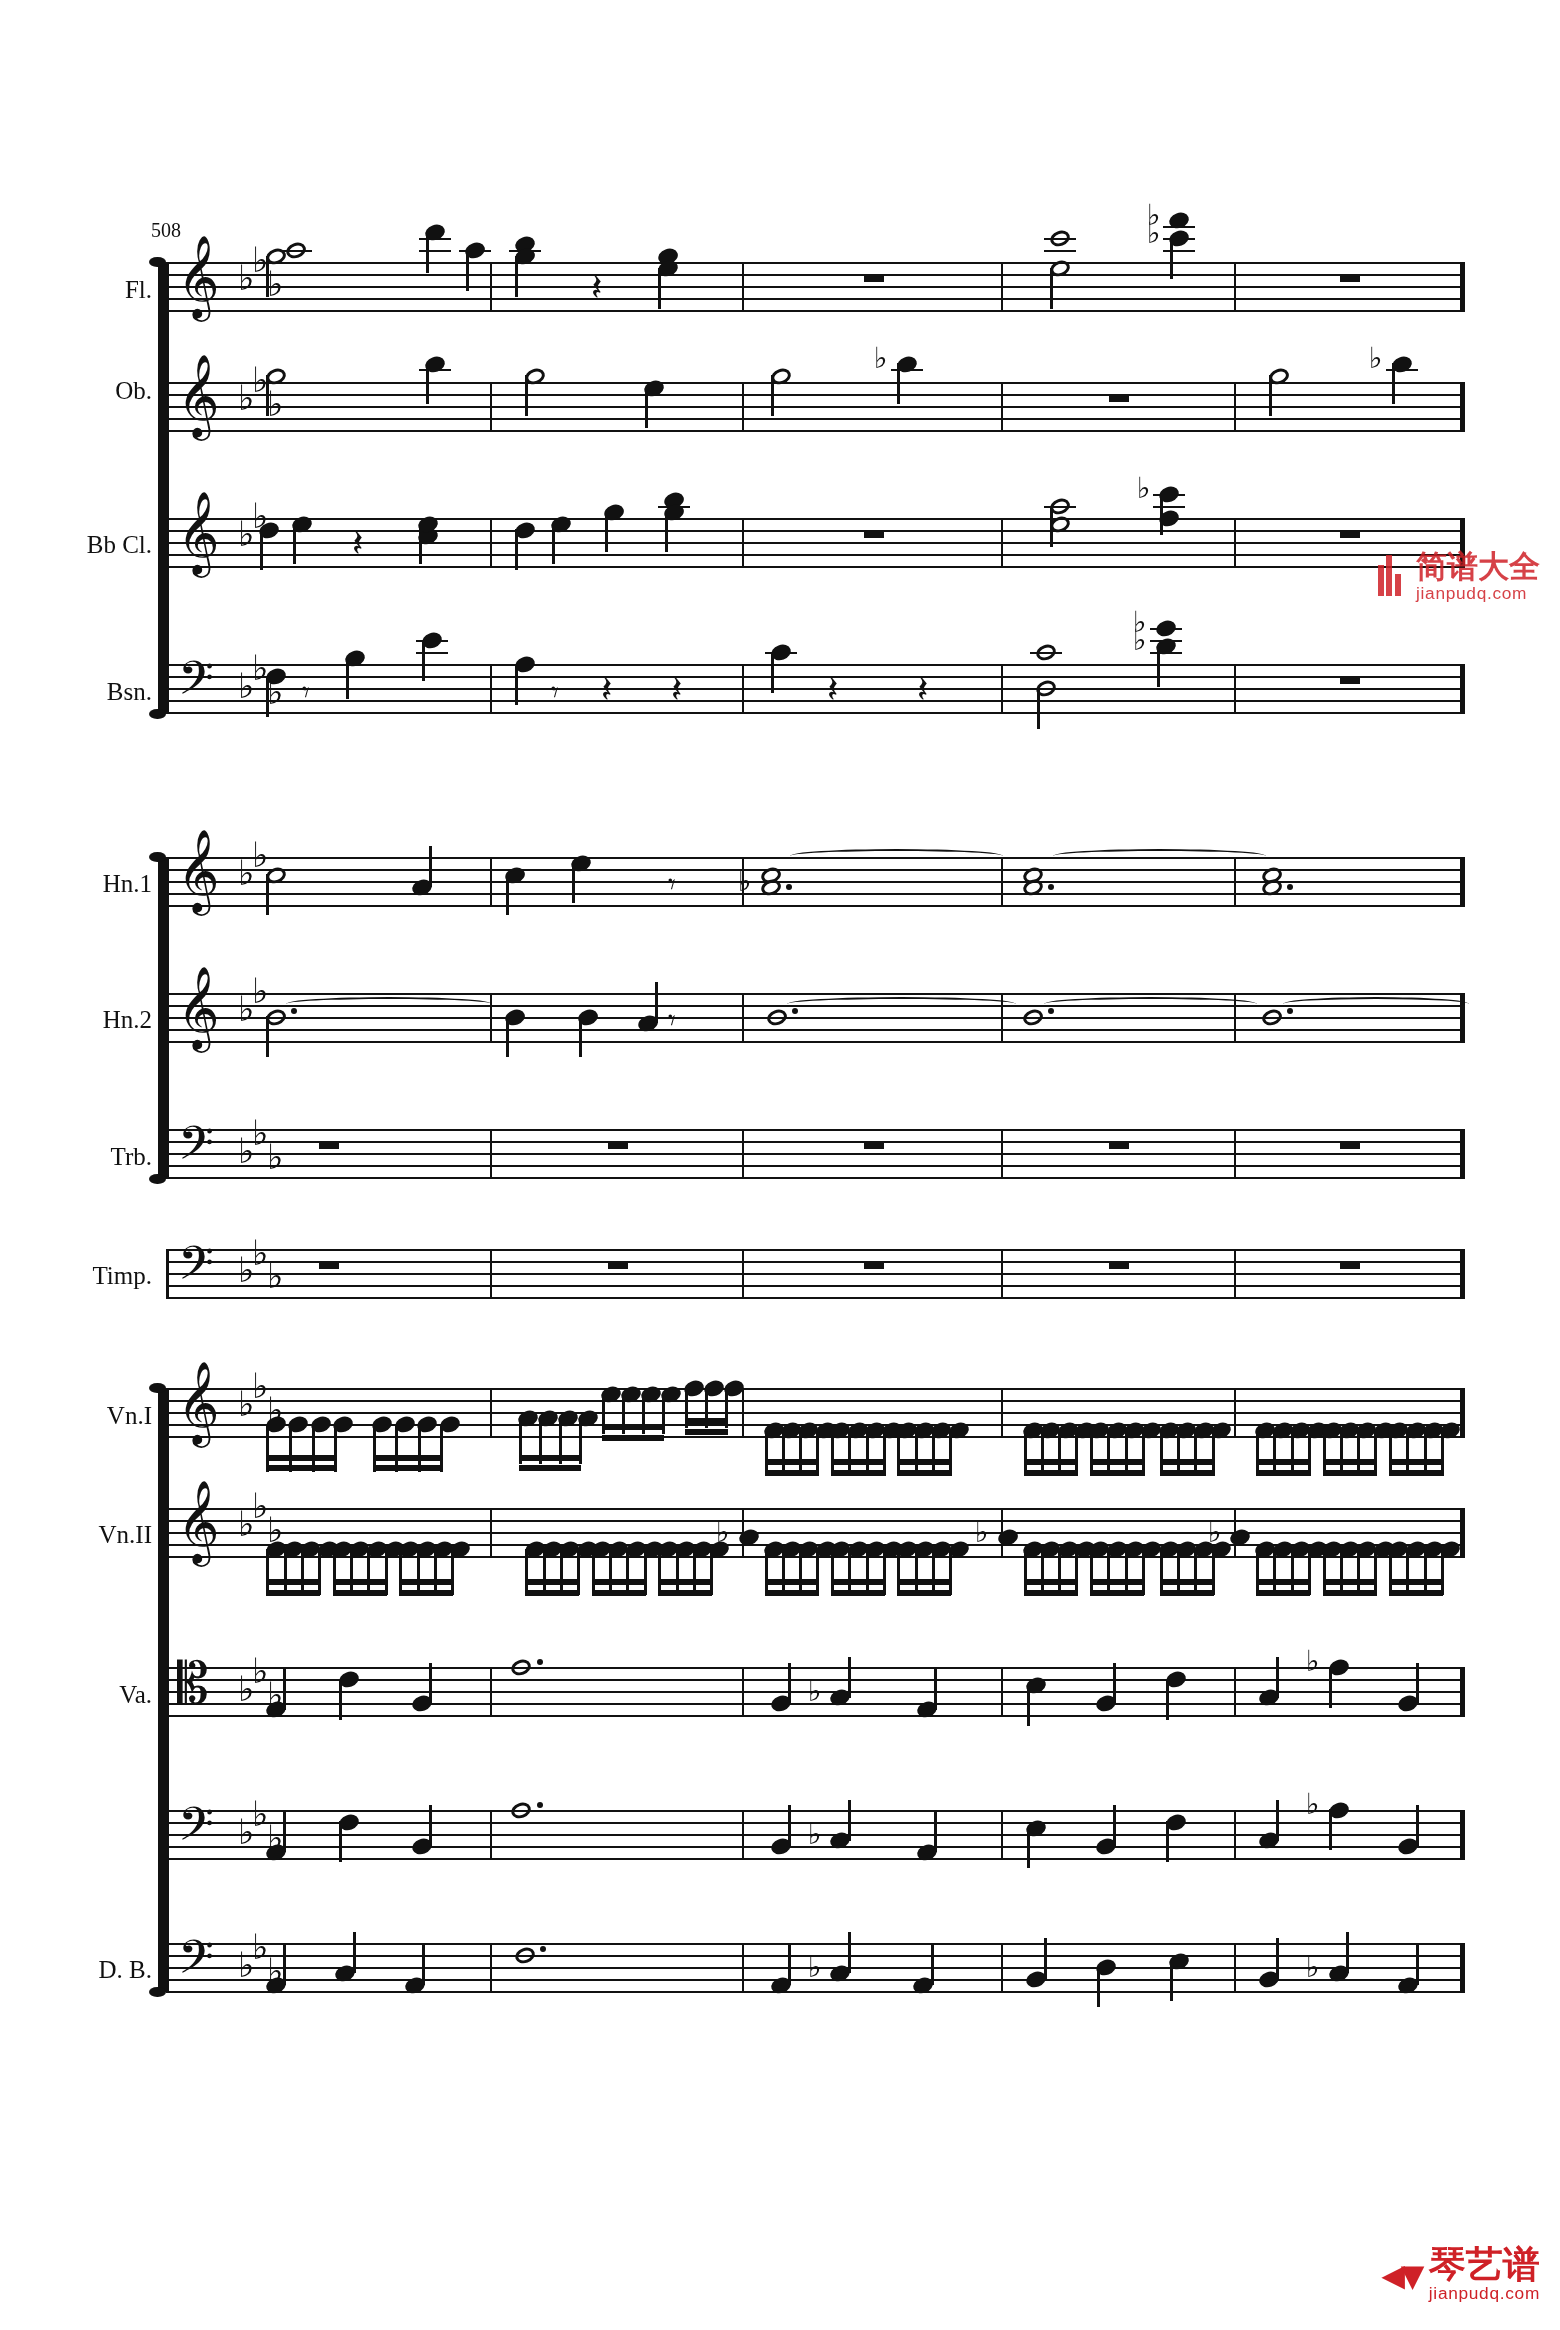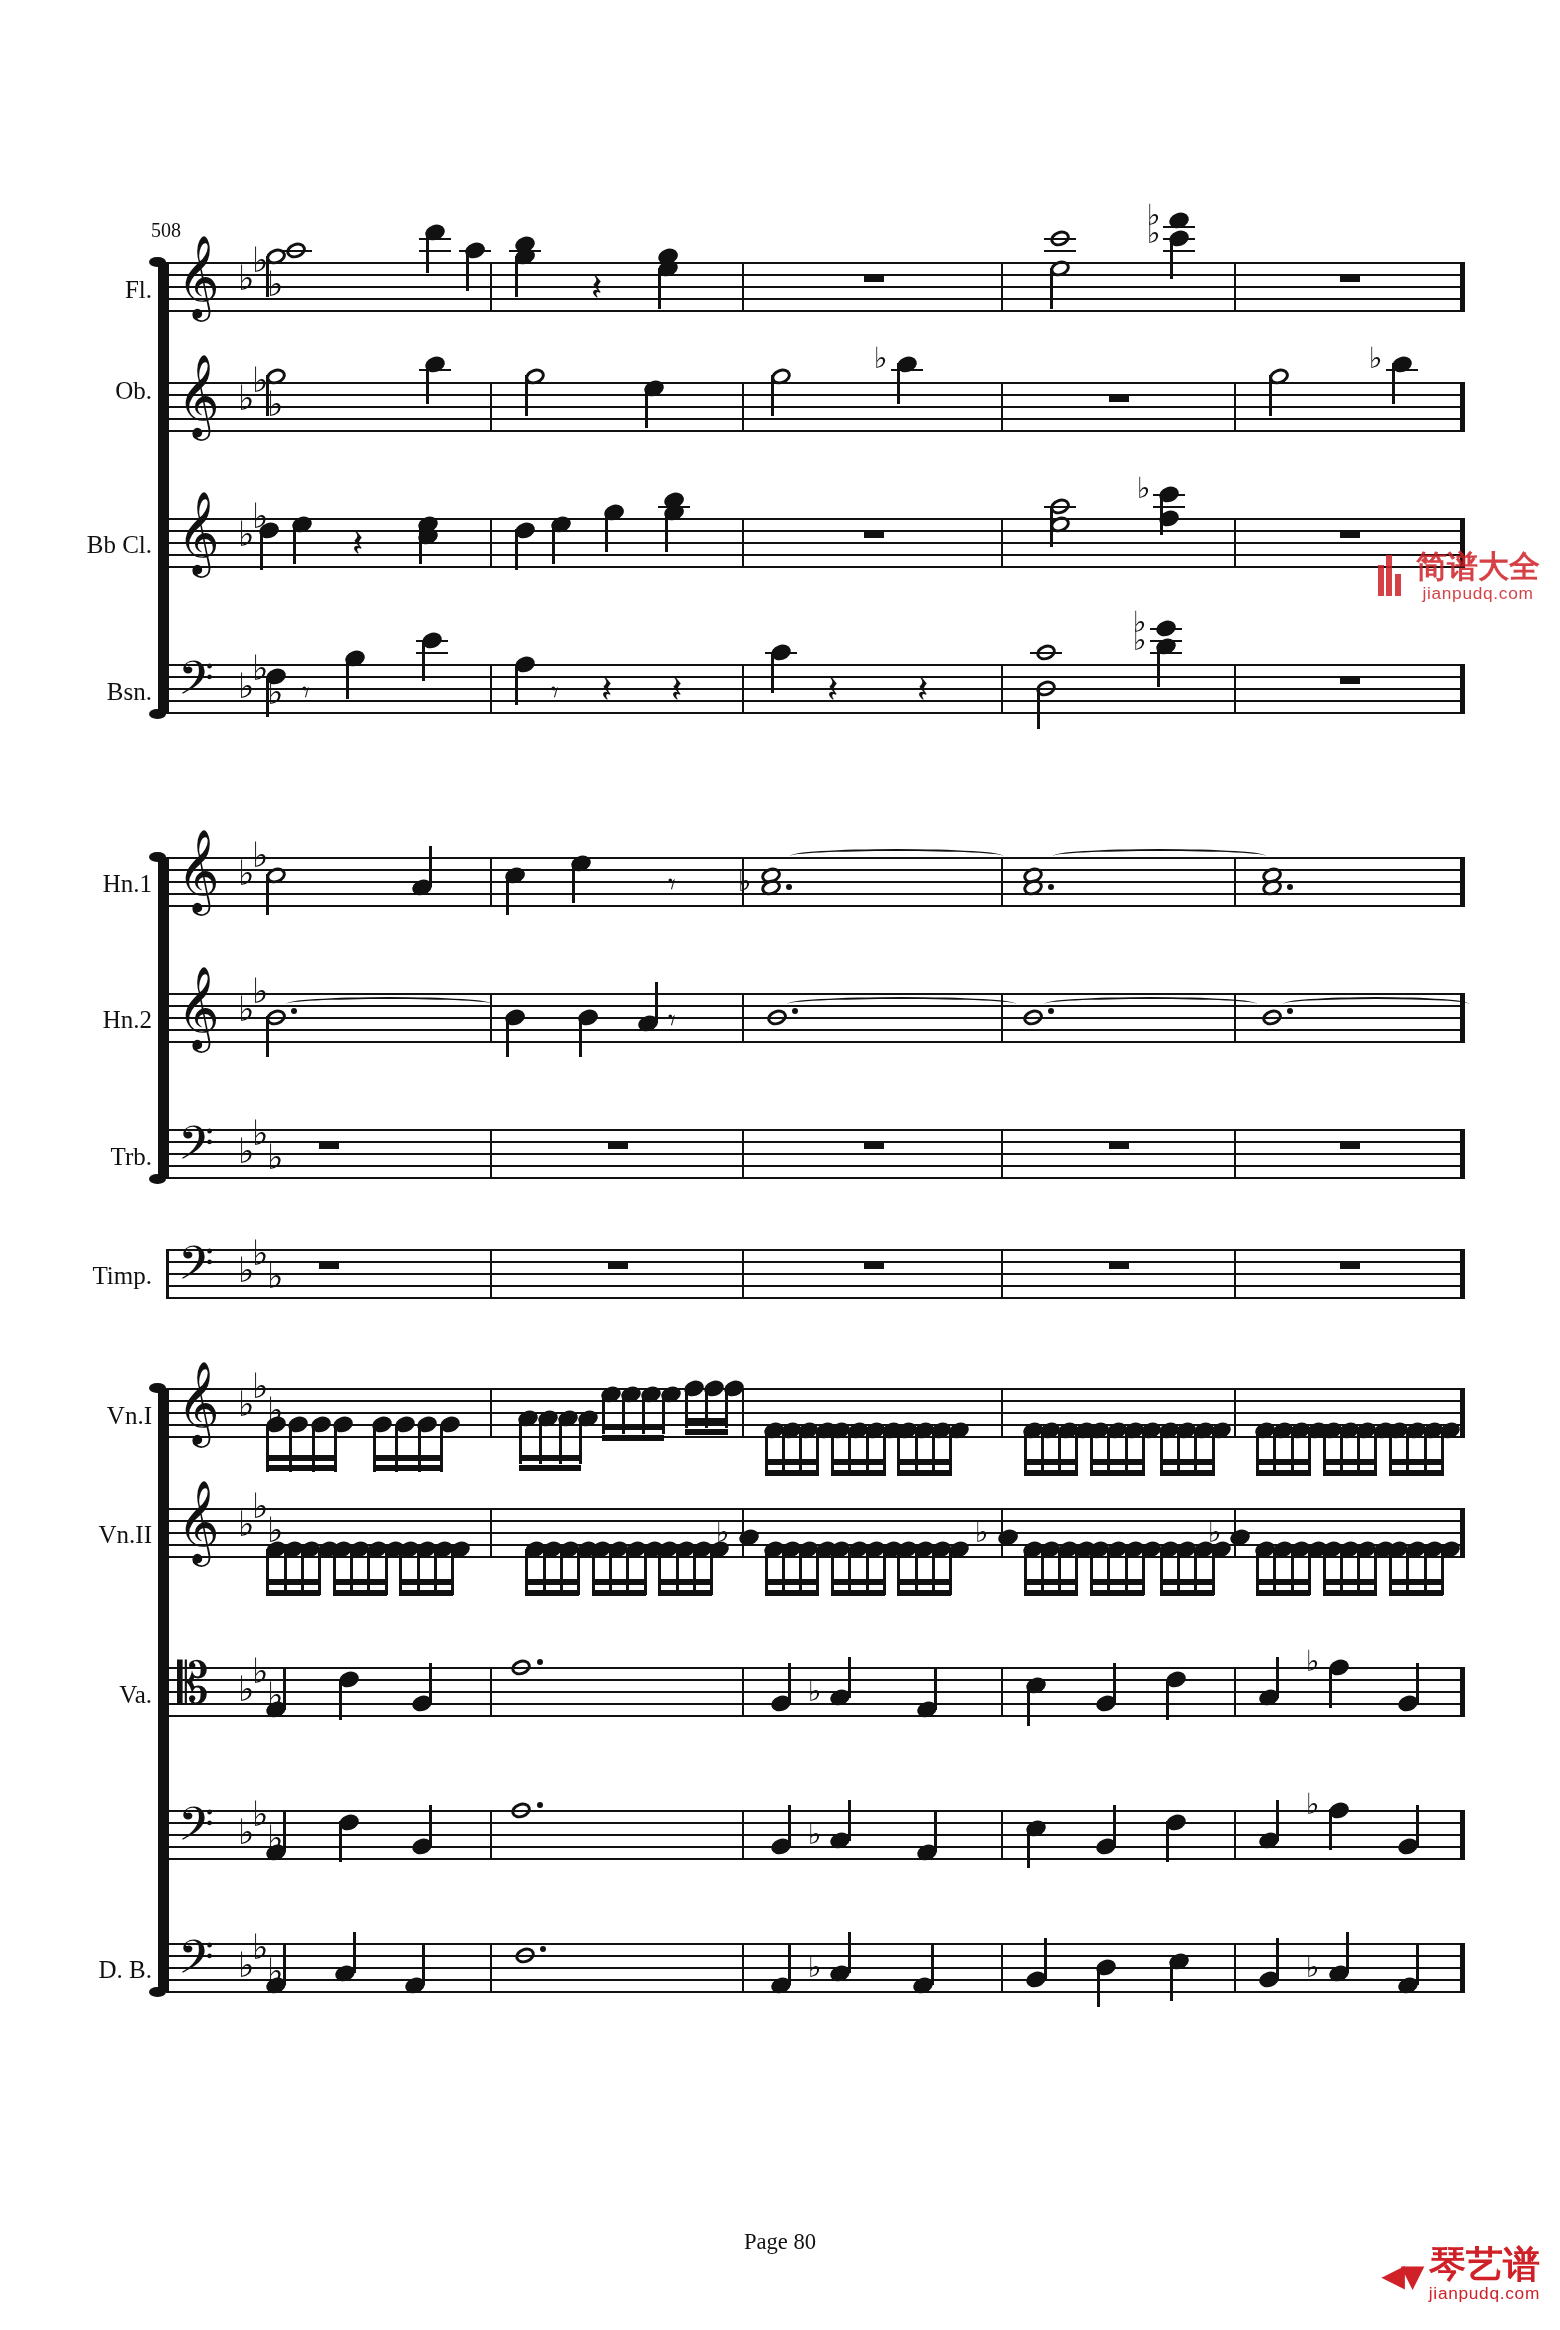--- a/index.html
+++ b/index.html
@@ -201,21 +201,21 @@
   .wm-logo {
     display: inline-block;
     vertical-align: middle;
     font-size: 43px;
     font-weight: bold;
     letter-spacing: -2.7px;
   }
   .wm-text {
     display: inline-block;
     vertical-align: middle;
-    text-align: center;
+    text-align: left;
     margin-left: 5.3px;
   }
   .wm-cn {
     font-size: 37px;
     font-weight: bold;
     line-height: 1.05;
     white-space: nowrap;
   }
   .wm-url {
     font-size: 17.3px;
@@ -1011,21 +1011,20 @@
       <div class="stem" style="left:1416px; top:1944px; height:41px;"></div>
       <div class="bracket" style="top:262px; height:452px;"></div>
       <div class="bracket" style="top:857px; height:322px;"></div>
       <div class="bracket" style="top:1388px; height:604px;"></div>
       <div class="sysline" style="top:262px; height:452px;"></div>
       <div class="sysline" style="top:857px; height:322px;"></div>
       <div class="sysline" style="top:1388px; height:604px;"></div>
       <div class="sysline" style="top:1249px; height:50px;"></div>
     </div>
 
-  <div class="page-footer" style="top:2229px;">Page 80</div>
 
   <div class="wm-right wm-top">
     <span class="wm-bars">
       <i style="height:31px"></i><i style="height:41px"></i><i style="height:22.6px"></i>
     </span>
     <span class="wm-text">
       <span class="wm-cn" style="font-size:31px">简谱大全</span><br>
       <span class="wm-url">jianpudq.com</span>
     </span>
   </div>

